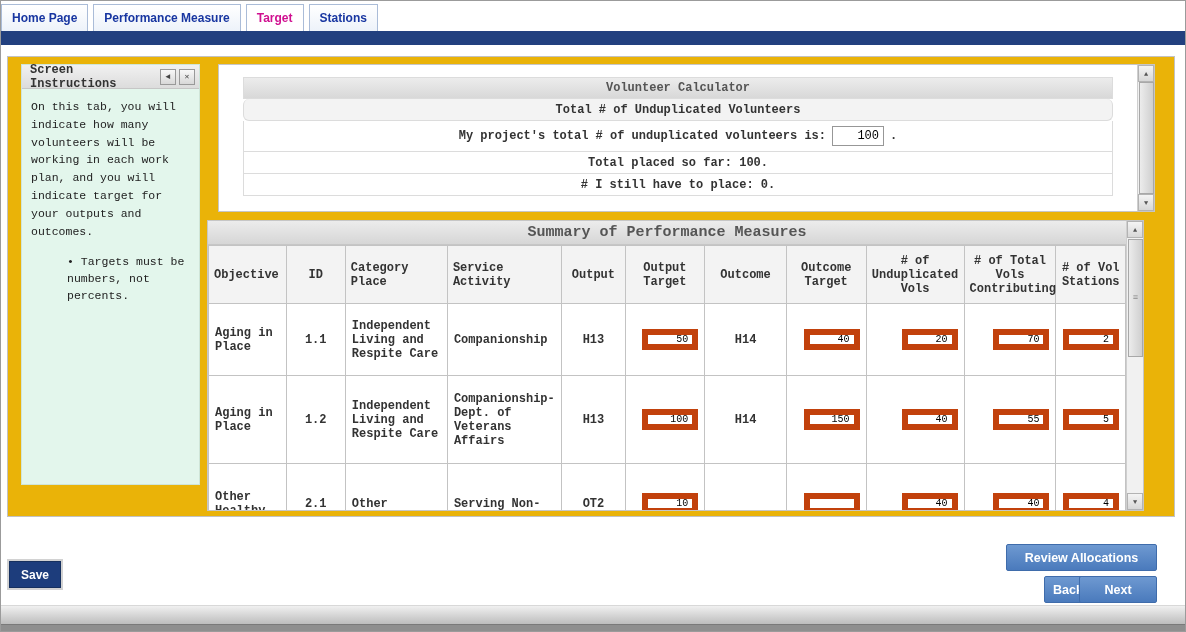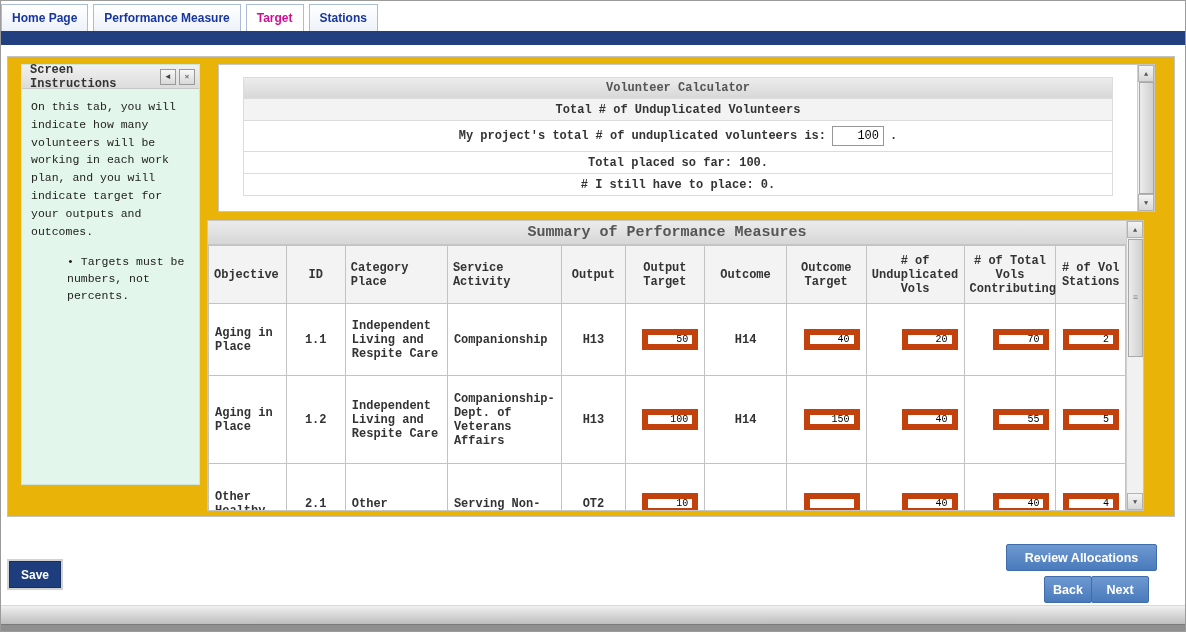--- a/index.html
+++ b/index.html
@@ -37,21 +37,21 @@
   .sb-thumb { position:absolute; left:1px; width:15px; background:linear-gradient(90deg,#ececec,#cfcfcf); border:1px solid #a8a8a8;
               display:flex; align-items:center; justify-content:center; color:#8a8a8a; font-size:9px; cursor:grab; }
 
   
   .calc { left:210px; top:7px; width:937px; height:148px; }
   .calc-inner { position:absolute; left:0; top:0; right:17px; bottom:0; padding:12px 24px 0 24px; }
   .calc-row { border-left:1px solid #dcdcdc; border-right:1px solid #dcdcdc; border-bottom:1px solid #dcdcdc;
               text-align:center; font-size:12px; font-weight:bold; color:#333;
               display:flex; align-items:center; justify-content:center; background:#fff; }
   .calc-title { height:22px; background:linear-gradient(#ececec,#d8d8d8); border-top:1px solid #dcdcdc; color:#555; }
-  .calc-sub { height:22px; background:#f3f3f3; }
+  .calc-sub { height:22px; background:#f3f3f3;border-radius:6px; }
   .calc-inputrow { height:31px; }
   .calc-line { height:22px; }
   .calc-input { width:52px; height:20px; margin:0 6px; border:1px solid #979797; font-size:12px; text-align:right; padding:0 4px; font-family:inherit; }
 
   
   .summary { left:199px; top:163px; width:937px; height:291px; }
   .sum-inner { position:absolute; left:0; top:0; right:17px; bottom:0; overflow:hidden; }
   .sum-title { height:24px; background:linear-gradient(#ececec,#d6d6d6); border-bottom:1px solid #c6c6c6;
                display:flex; align-items:center; justify-content:center; font-weight:bold; font-size:15px; color:#555; }
   table.sum { width:100%; border-collapse:collapse; table-layout:fixed; font-size:12px; color:#333; }
@@ -62,21 +62,21 @@
   tr.r0 { height:72px; } tr.r1 { height:88px; } tr.r2 { height:80px; }
   .cellinput { width:56px; height:21px; border:6px solid #c2410c; font-size:10px; text-align:right; padding:0 4px; font-family:inherit; }
 
   
   .save-btn { position:absolute; left:8px; top:560px; width:52px; height:27px; background:#1d3d7c; color:#fff;
               font-weight:bold; font-size:12px; border:1px solid #16305f; box-shadow:0 0 0 2px #d2d2d2; cursor:pointer; font-family:inherit; }
   .blue-btn { background:linear-gradient(#6e99d1,#4a7abc); border:1px solid #3f6cab; color:#fff; font-weight:bold;
               font-size:12.5px; border-radius:2px; cursor:pointer; font-family:inherit; }
   .review-btn { position:absolute; top:543px; right:28px; width:151px; height:27px; }
   .back-btn   { position:absolute; top:575px; right:93px; width:48px;  height:27px; }
-  .next-btn   { position:absolute; top:575px; right:36px; width:58px;  height:27px; }
+  .next-btn   { position:absolute; top:575px; right:28px; width:78px;  height:27px; }
 
   
   .statusbar { position:absolute; left:0; top:604px; width:100%; height:19px; background:linear-gradient(#f0f0f0,#bdbdbd); border-top:1px solid #d8d8d8; }
   .bottomstrip { position:absolute; left:0; top:623px; width:100%; height:9px; background:#8f8f8f; border-top:1px solid #7a7a7a; }
 </style>
 </head>
 <body>
 
 <div class="page">
 

